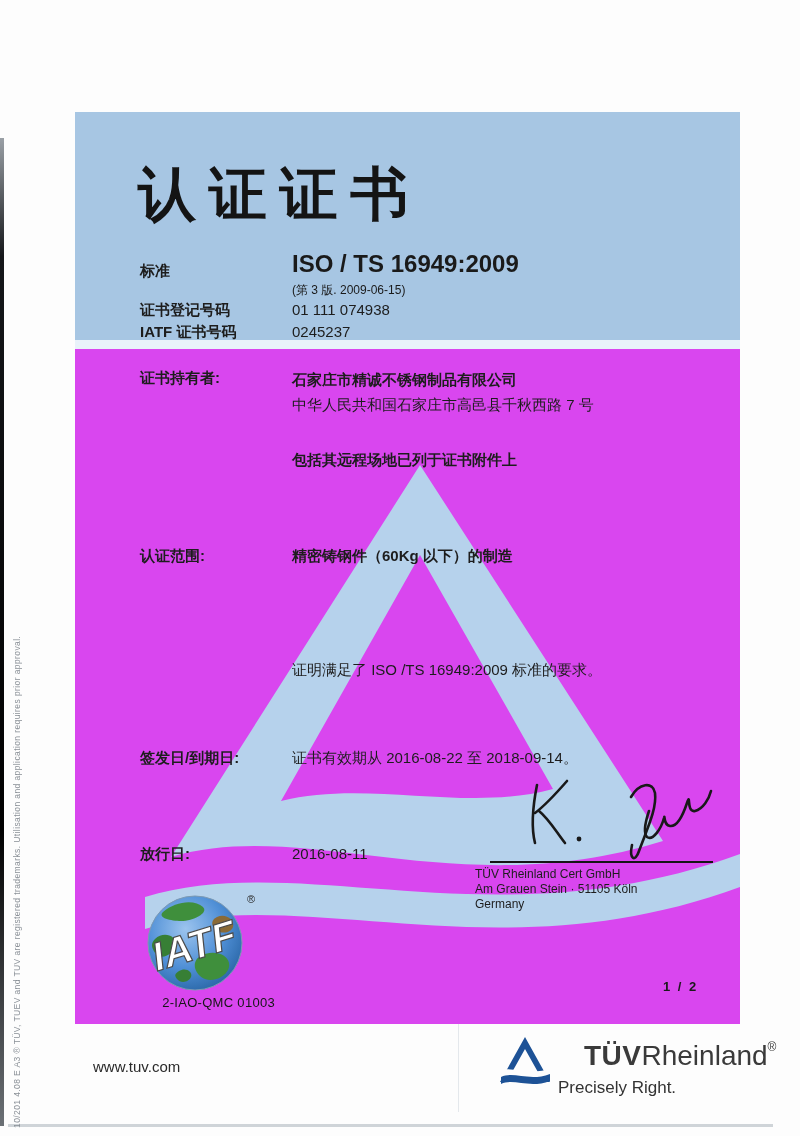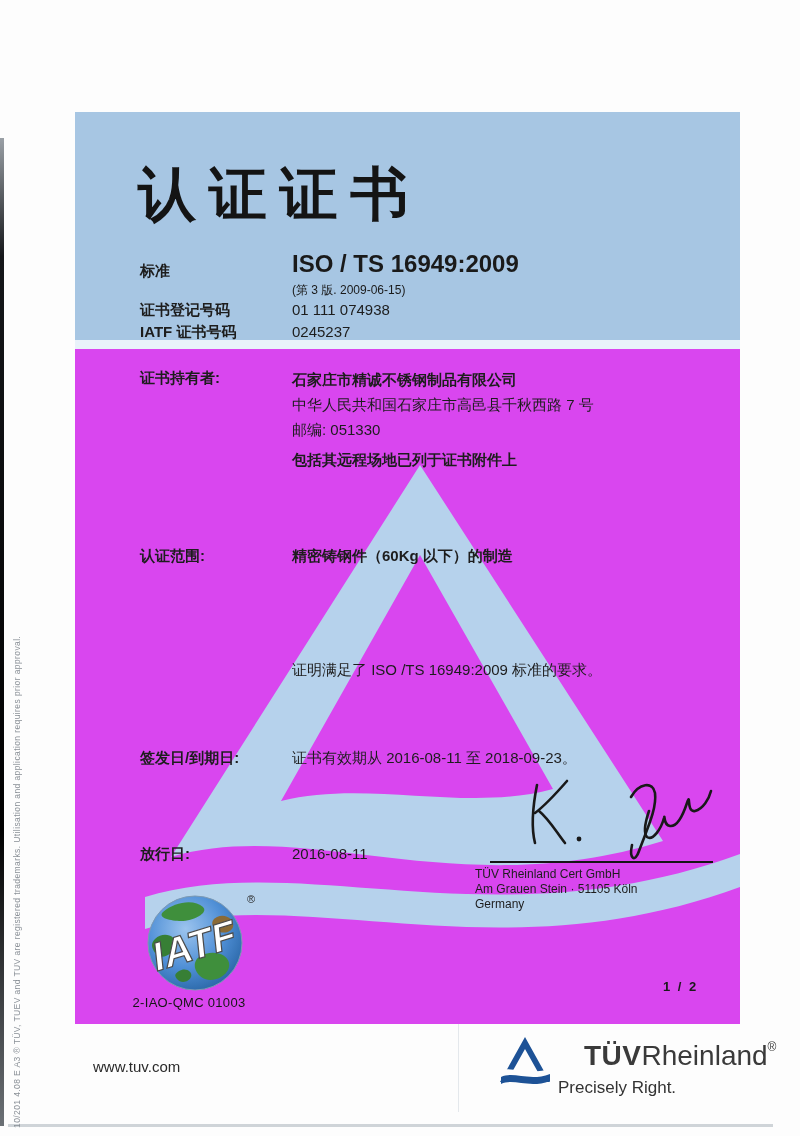--- a/index.html
+++ b/index.html
@@ -41,21 +41,21 @@
   .holder-block div { line-height:25px; }
 
   .watermark { position:absolute; left:0; top:0; z-index:1; }
 
   .sig-svg  { position:absolute; left:448px; top:422px; z-index:2; }
   .sig-line { position:absolute; left:415px; top:512px; width:223px; height:2px; background:#151515; z-index:2; }
   .sig-block { position:absolute; left:400px; top:518px; width:238px; 
     font-size:12px; line-height:15px; color:#1d1d1d; z-index:2; }
 
   .iatf-logo { position:absolute; left:58px; top:538px; z-index:2; }
-  .iatf-code { position:absolute; left:28px; top:646px; width:172px; text-align:center;
+  .iatf-code { position:absolute; left:28px; top:646px; width:172px; text-align:right;
     font-size:13px; color:#161616; z-index:2; letter-spacing:0.3px; }
   .page-indicator { position:absolute; left:588px; top:630px; font-size:13px; font-weight:bold;
     letter-spacing:2px; z-index:2; }
 
   
   .footer-web { position:absolute; left:93px; top:1058px; font-size:15px; color:#2a2a2a; }
   .brand { position:absolute; left:584px; top:1040px; white-space:nowrap; }
   .brand .tuv { font-size:28px; font-weight:bold; color:#3a3a3a; letter-spacing:0.5px; }
   .brand .rheinland { font-size:28px; font-weight:400; color:#3a3a3a; }
   .brand .reg { font-size:12px; color:#3a3a3a; vertical-align:14px; }
@@ -96,32 +96,31 @@
       <svg class="watermark" width="665" height="675" viewBox="0 0 665 675">
         <path fill="#b6d2ec" fill-rule="evenodd" d="M345,116 L96,508 C 232,468 382,556 588,492 Z
              M345,206 L206,452 C 292,430 392,464 478,440 Z"></path>
         <path fill="#b6d2ec" d="M70,548 C 230,500 420,595 665,505 L665,538 C 420,628 230,533 70,580 Z"></path>
       </svg>
 
       <span class="m-label" style="top:20px">证书持有者:</span>
       <div class="m-val holder-block" style="top:18px">
         <div class="bold">石家庄市精诚不锈钢制品有限公司</div>
         <div>中华人民共和国石家庄市高邑县千秋西路 7 号</div>
-        <div>邮编: 051330</div>
       </div>
 
       <span class="m-val bold" style="top:102px">包括其远程场地已列于证书附件上</span>
 
       <span class="m-label" style="top:198px">认证范围:</span>
       <span class="m-val bold" style="top:198px">精密铸钢件（60Kg 以下）的制造</span>
 
       <span class="m-val" style="top:312px">证明满足了 ISO /TS 16949:2009 标准的要求。</span>
 
       <span class="m-label" style="top:400px">签发日/到期日:</span>
-      <span class="m-val" style="top:400px">证书有效期从 2016-08-11 至 2018-09-23。</span>
+      <span class="m-val" style="top:400px">证书有效期从 2016-08-22 至 2018-09-14。</span>
 
       <svg class="sig-svg" width="210" height="92" viewBox="0 0 210 92">
         <g fill="none" stroke="#191919" stroke-width="2.6" stroke-linecap="round">
           <path d="M14,14 C10,34 8,56 12,72"></path>
           <path d="M44,10 C30,26 20,36 12,42"></path>
           <path d="M16,40 C26,48 34,62 42,72"></path>
           <circle cx="56" cy="68" r="2.4" fill="#191919" stroke="none"></circle>
           <path d="M108,26 C116,12 130,10 132,22 C134,38 124,58 116,80 C112,92 106,88 109,74"></path>
           <path d="M126,40 C122,52 120,62 124,66 C130,70 138,58 141,47 C142,42 140,54 147,55 C154,56 160,44 164,32 C168,20 163,42 172,40 C180,38 186,28 188,20"></path>
         </g>

